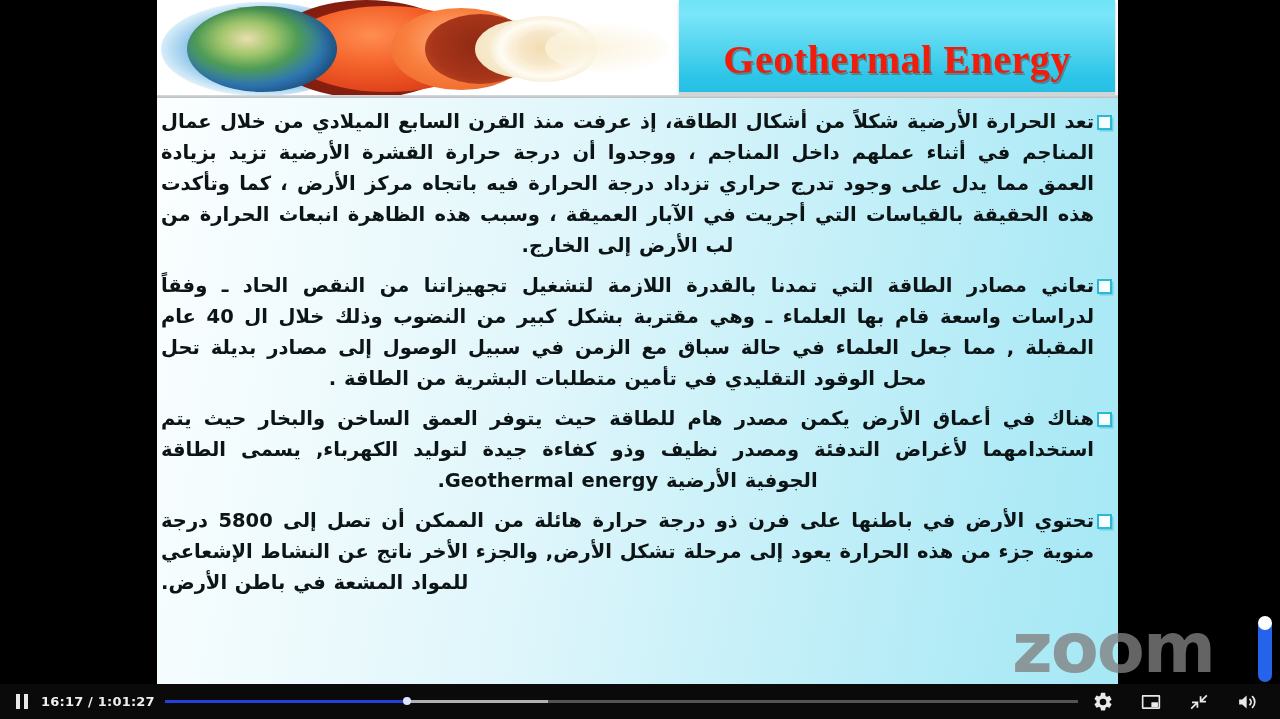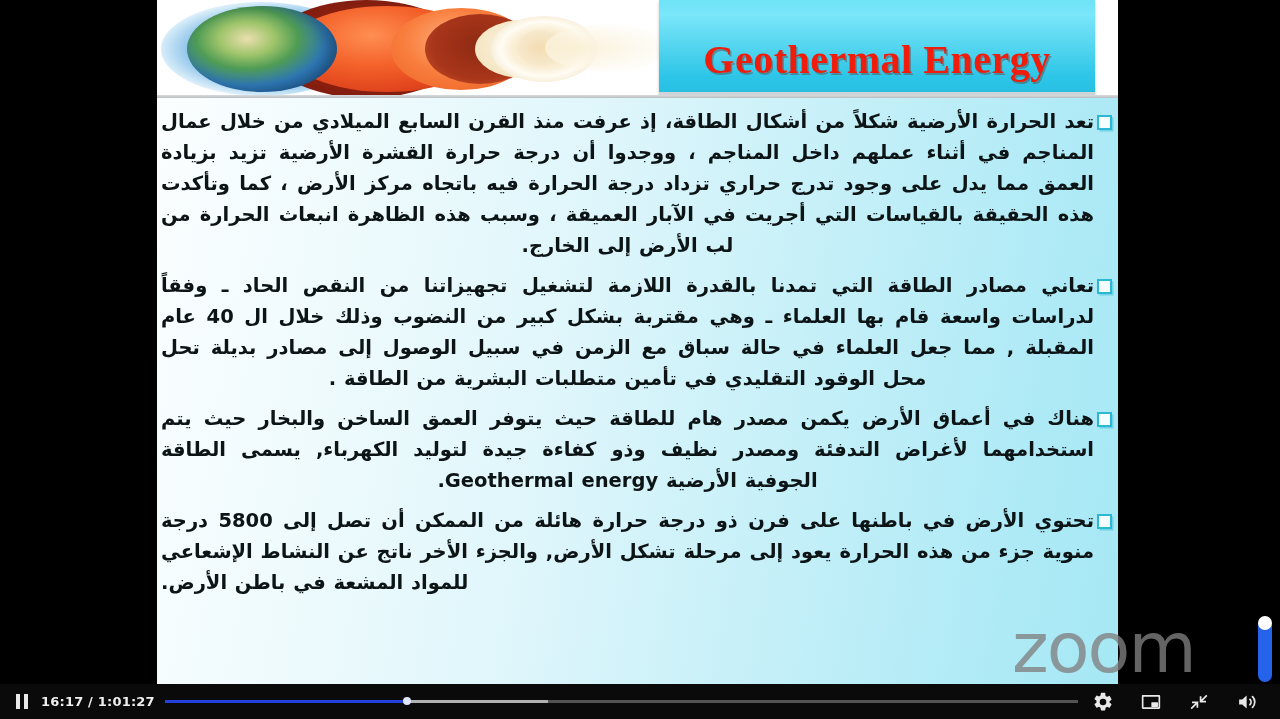--- a/index.html
+++ b/index.html
@@ -79,21 +79,21 @@
     left: 358px; top: 30px; width: 48px; height: 36px;
     background: radial-gradient(ellipse at 50% 50%, #f3dcb2 0%, #f7e9cd 70%, #fbf3e2 100%);
   }
   .e-tail {
     left: 386px; top: 24px; width: 124px; height: 48px;
     background: radial-gradient(ellipse at 20% 50%, rgba(250,240,214,0.95) 0%, rgba(252,246,230,0.7) 45%, rgba(255,255,255,0) 85%);
   }
 
   #title-plate {
     position: absolute;
-    left: 502px; top: 0px;
+    left: 522px; top: 0px;
     width: 436px; height: 95px;
     background: linear-gradient(180deg, #6fe3f7 0%, #7ae6fa 16%, #4fd3ee 55%, #2ec6e8 82%, #27bfe2 100%);
     border-bottom: 3px solid #cfd4d6;
     box-shadow: 0 2px 3px rgba(0,0,0,0.22);
     display: flex; align-items: center; justify-content: center;
   }
   #title-text {
     font-family: "Liberation Serif", serif;
     font-weight: bold;
     font-size: 40px;
@@ -159,21 +159,21 @@
     position: absolute;
     left: 1012px; top: 614px;
     width: 268px; height: 76px;
     pointer-events: none;
     display: flex;
     align-items: center;
   }
   #wm-word {
     font-family: "DejaVu Sans", sans-serif;
     font-size: 70px;
-    font-weight: 400;
+    font-weight: 700;
     color: rgba(128,128,128,0.78);
     letter-spacing: -2px;
     line-height: 1;
     position: relative;
     left: 0px; top: -4px;
   }
   #wm-bar {
     position: absolute;
     left: 246px; top: 4px;
     width: 14px; height: 64px;

